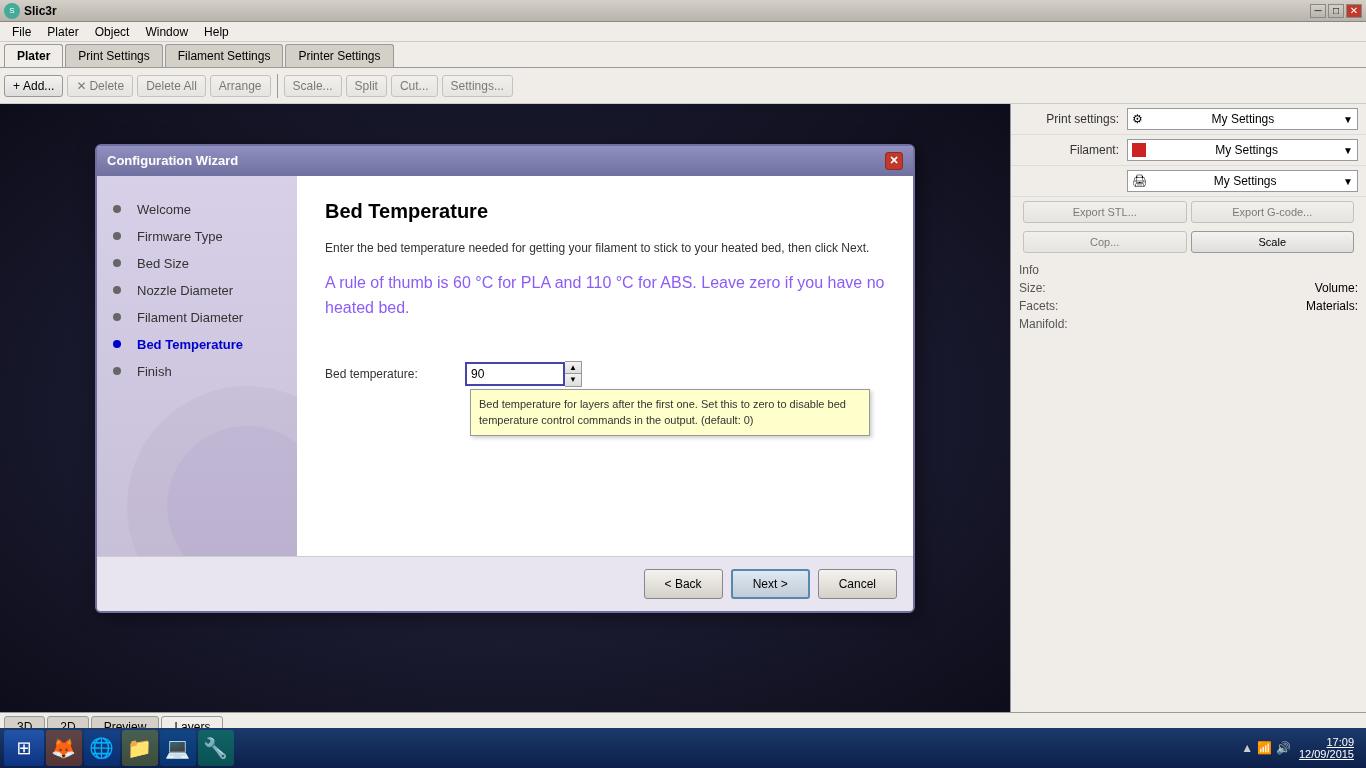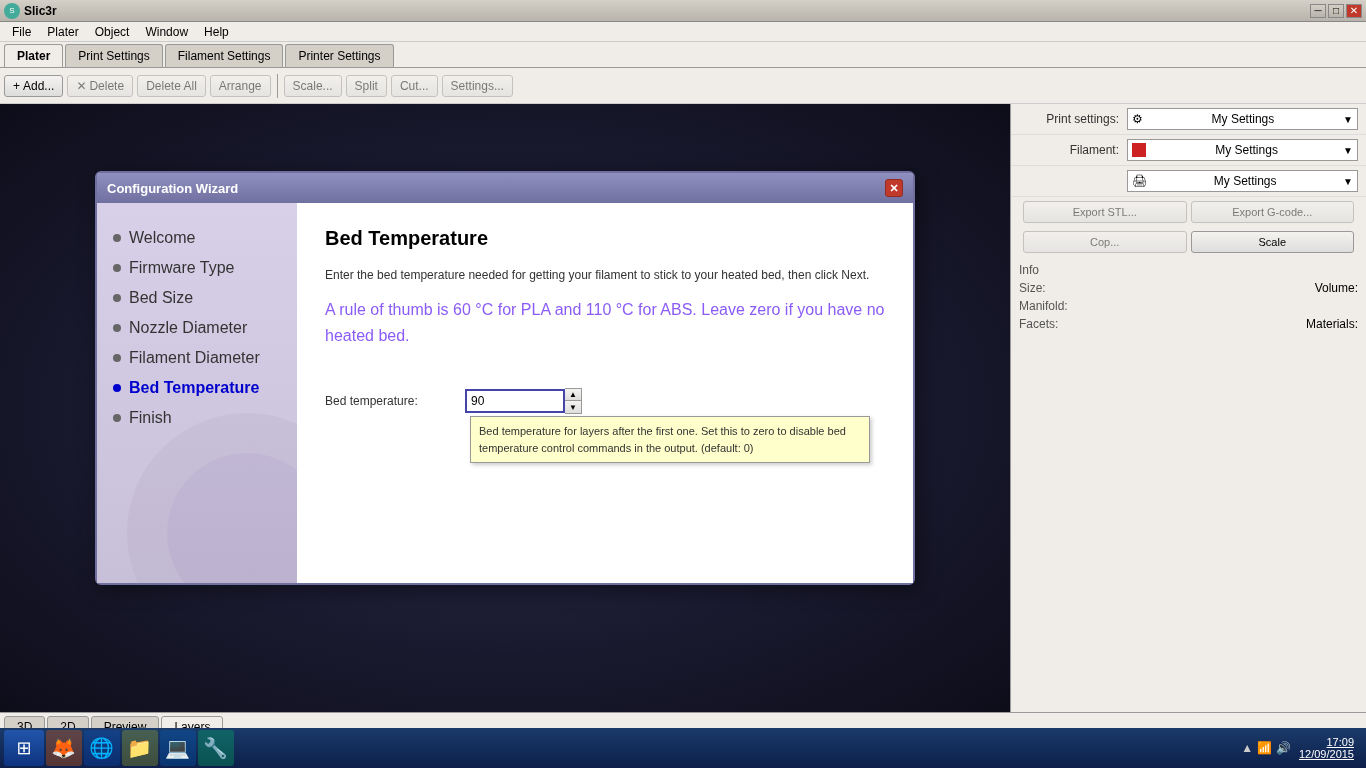--- a/index.html
+++ b/index.html
@@ -220,23 +220,23 @@
     .dialog-sidebar-bg {
       position: absolute;
       bottom: 0; left: 0; right: 0;
       height: 200px;
       opacity: 0.3;
     }
     .sidebar-step {
       display: flex;
       align-items: center;
       padding: 6px 16px;
-      font-size: 16px;
+      font-size: 13px;
       color: #333;
-      gap: 8px;
+      gap: 16px;
     }
     .sidebar-step.active { color: #0000cc; font-weight: bold; }
     .step-dot {
       width: 8px; height: 8px;
       border-radius: 50%;
       background: #666;
       flex-shrink: 0;
     }
     .step-dot.active { background: #0000cc; }
     .dialog-content {
@@ -494,20 +494,25 @@
                   <div class="spinner-btn">▲</div>
                   <div class="spinner-btn">▼</div>
                 </div>
               </div>
 
               <div class="tooltip">Bed temperature for layers after the first one. Set this to zero to disable bed temperature control commands in the output. (default: 0)</div>
             </div>
           </div>
         </div>
 
+        <div class="dialog-footer">
+          <button class="footer-btn">&lt; Back</button>
+          <button class="footer-btn primary">Next &gt;</button>
+          <button class="footer-btn">Cancel</button>
+        </div>
       </div>
     </div>
   </div>
 
   <div class="right-panel">
 
     <div class="right-panel-row">
       <span class="right-panel-label">Print settings:</span>
       <div class="right-panel-select">
         <span>⚙</span>
@@ -546,26 +551,26 @@
 
     <div class="right-panel-info">
       <div class="info-row">
         <span class="info-label">Info</span>
       </div>
       <div class="info-row">
         <span class="info-label">Size:</span>
         <span class="info-value">Volume:</span>
       </div>
       <div class="info-row">
+        <span class="info-label">Facets:</span>
+        <span class="info-value">Materials:</span>
+      </div>
+      <div class="info-row">
         <span class="info-label">Manifold:</span>
         <span class="info-value"></span>
-      </div>
-      <div class="info-row">
-        <span class="info-label">Facets:</span>
-        <span class="info-value">Materials:</span>
       </div>
     </div>
   </div>
 </div>
 
 <div class="bottom-tabs">
   <div class="bottom-tab">3D</div>
   <div class="bottom-tab">2D</div>
   <div class="bottom-tab">Preview</div>
   <div class="bottom-tab active">Layers</div>

